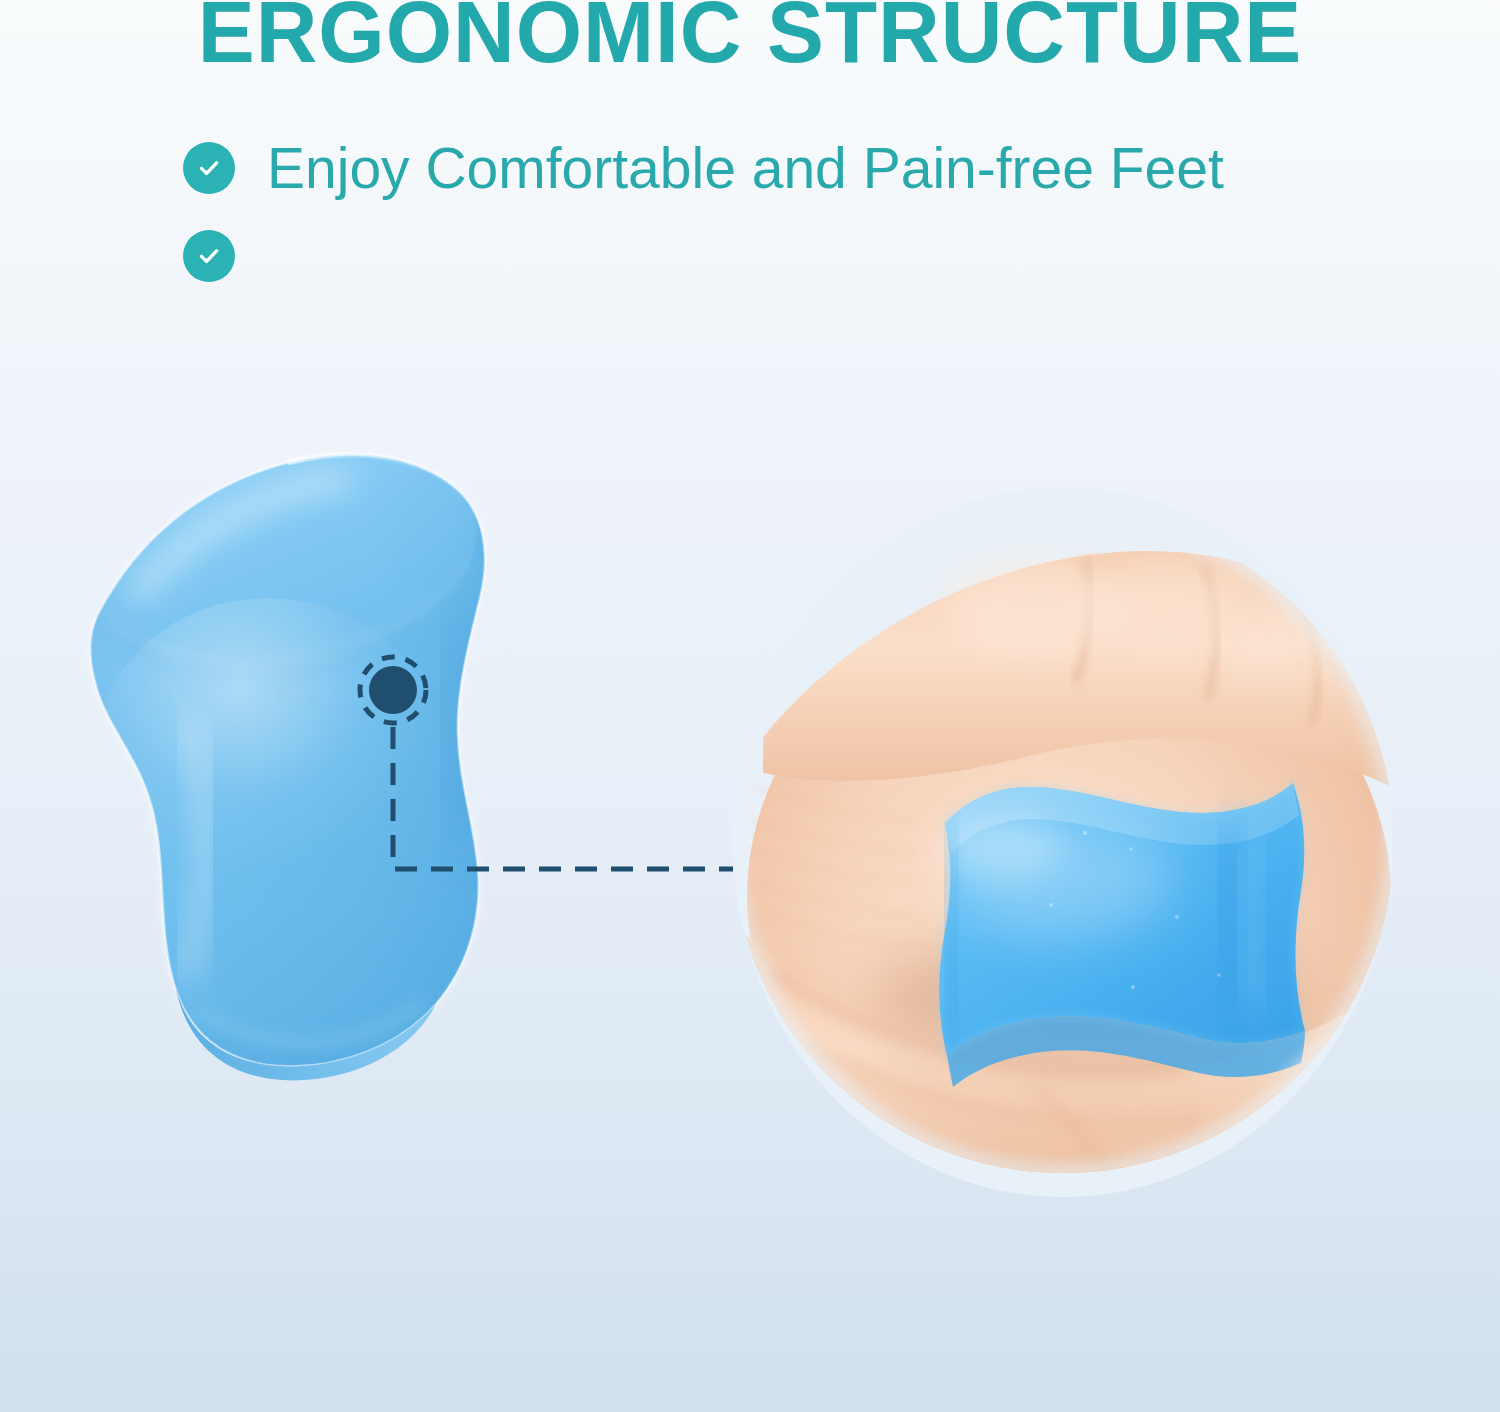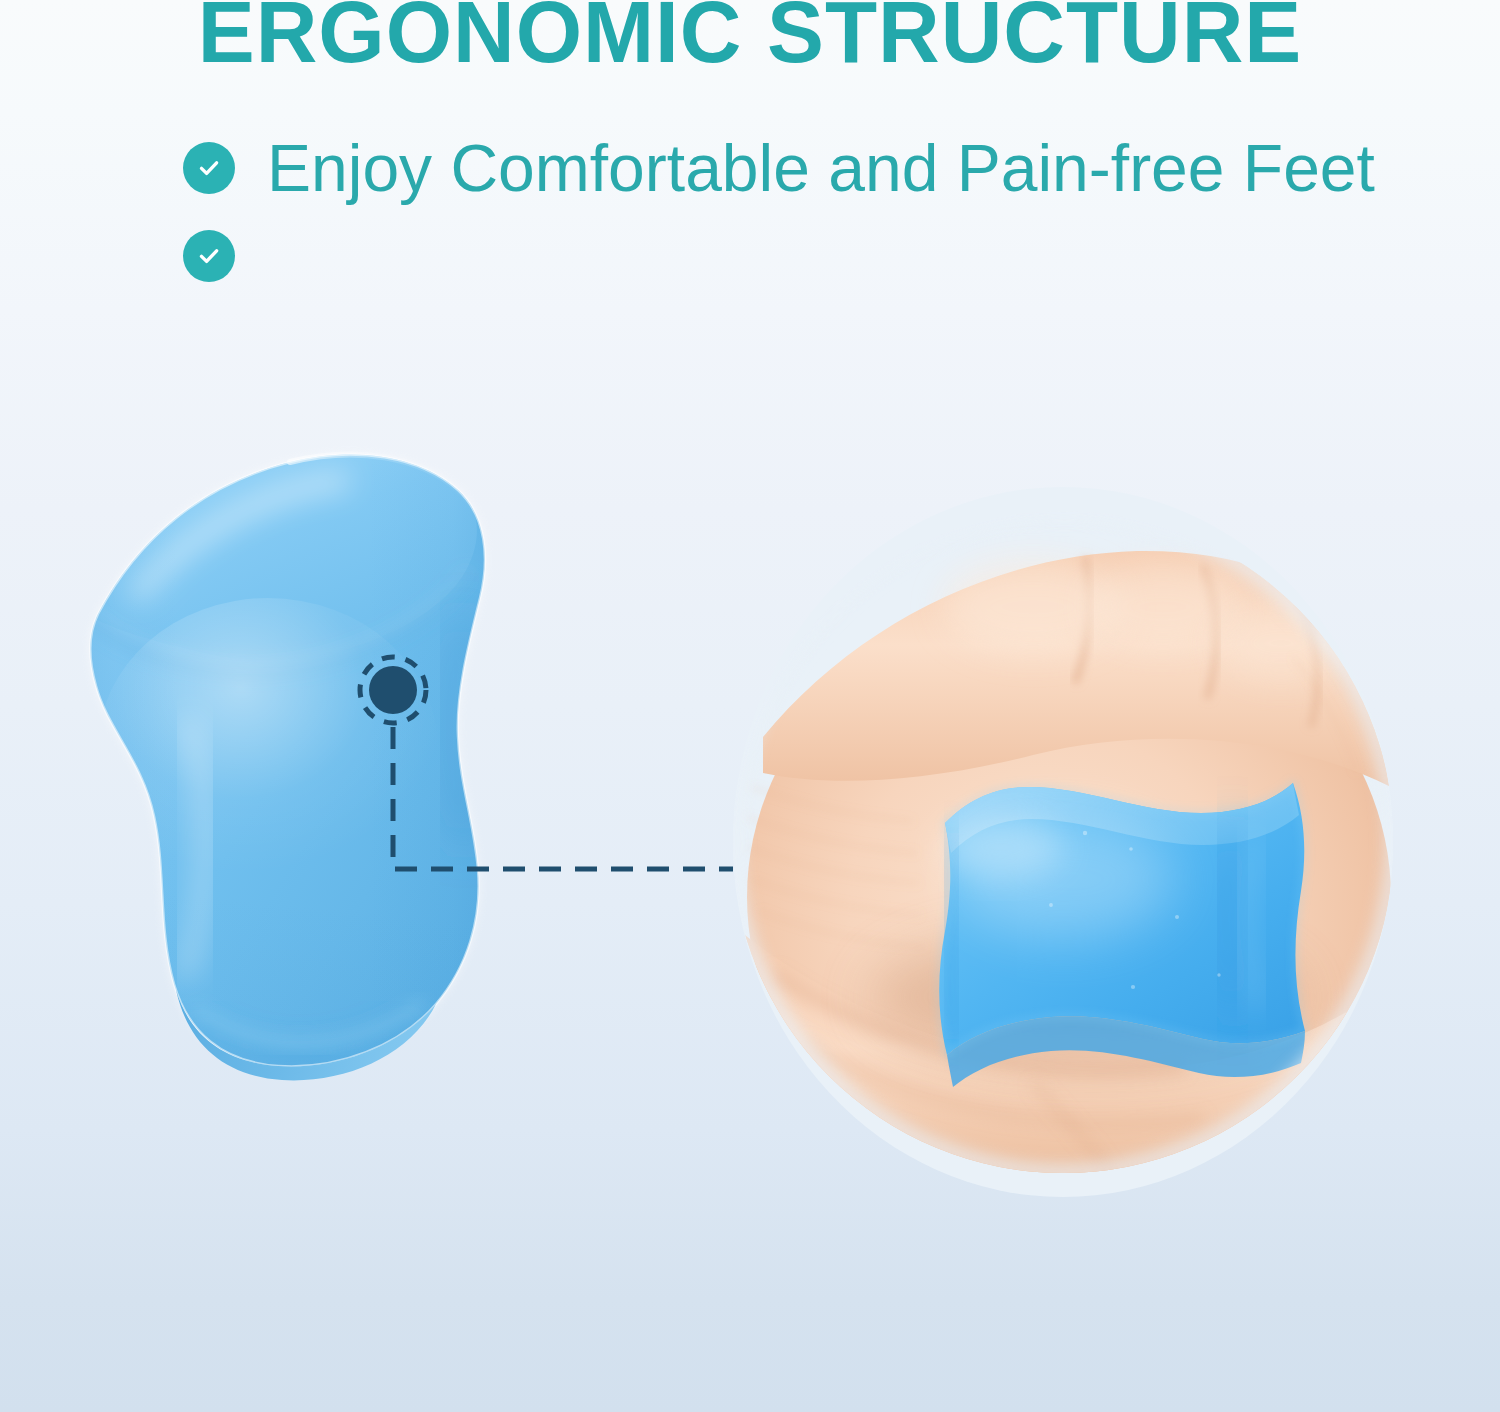--- a/index.html
+++ b/index.html
@@ -69,21 +69,21 @@
     position: relative;
   }
   .check-badge svg {
     position: absolute;
     left: 50%;
     top: 50%;
     transform: translate(-50%, -50%);
   }
   .bullet-text {
     margin-left: 32px;
-    font-size: 66px;
+    font-size: 57px;
     line-height: 1;
     color: #2aa9ac;
     white-space: nowrap;
     font-weight: 400;
   }
 
   
   #gel-render {
     position: absolute;
     left: 38px;

